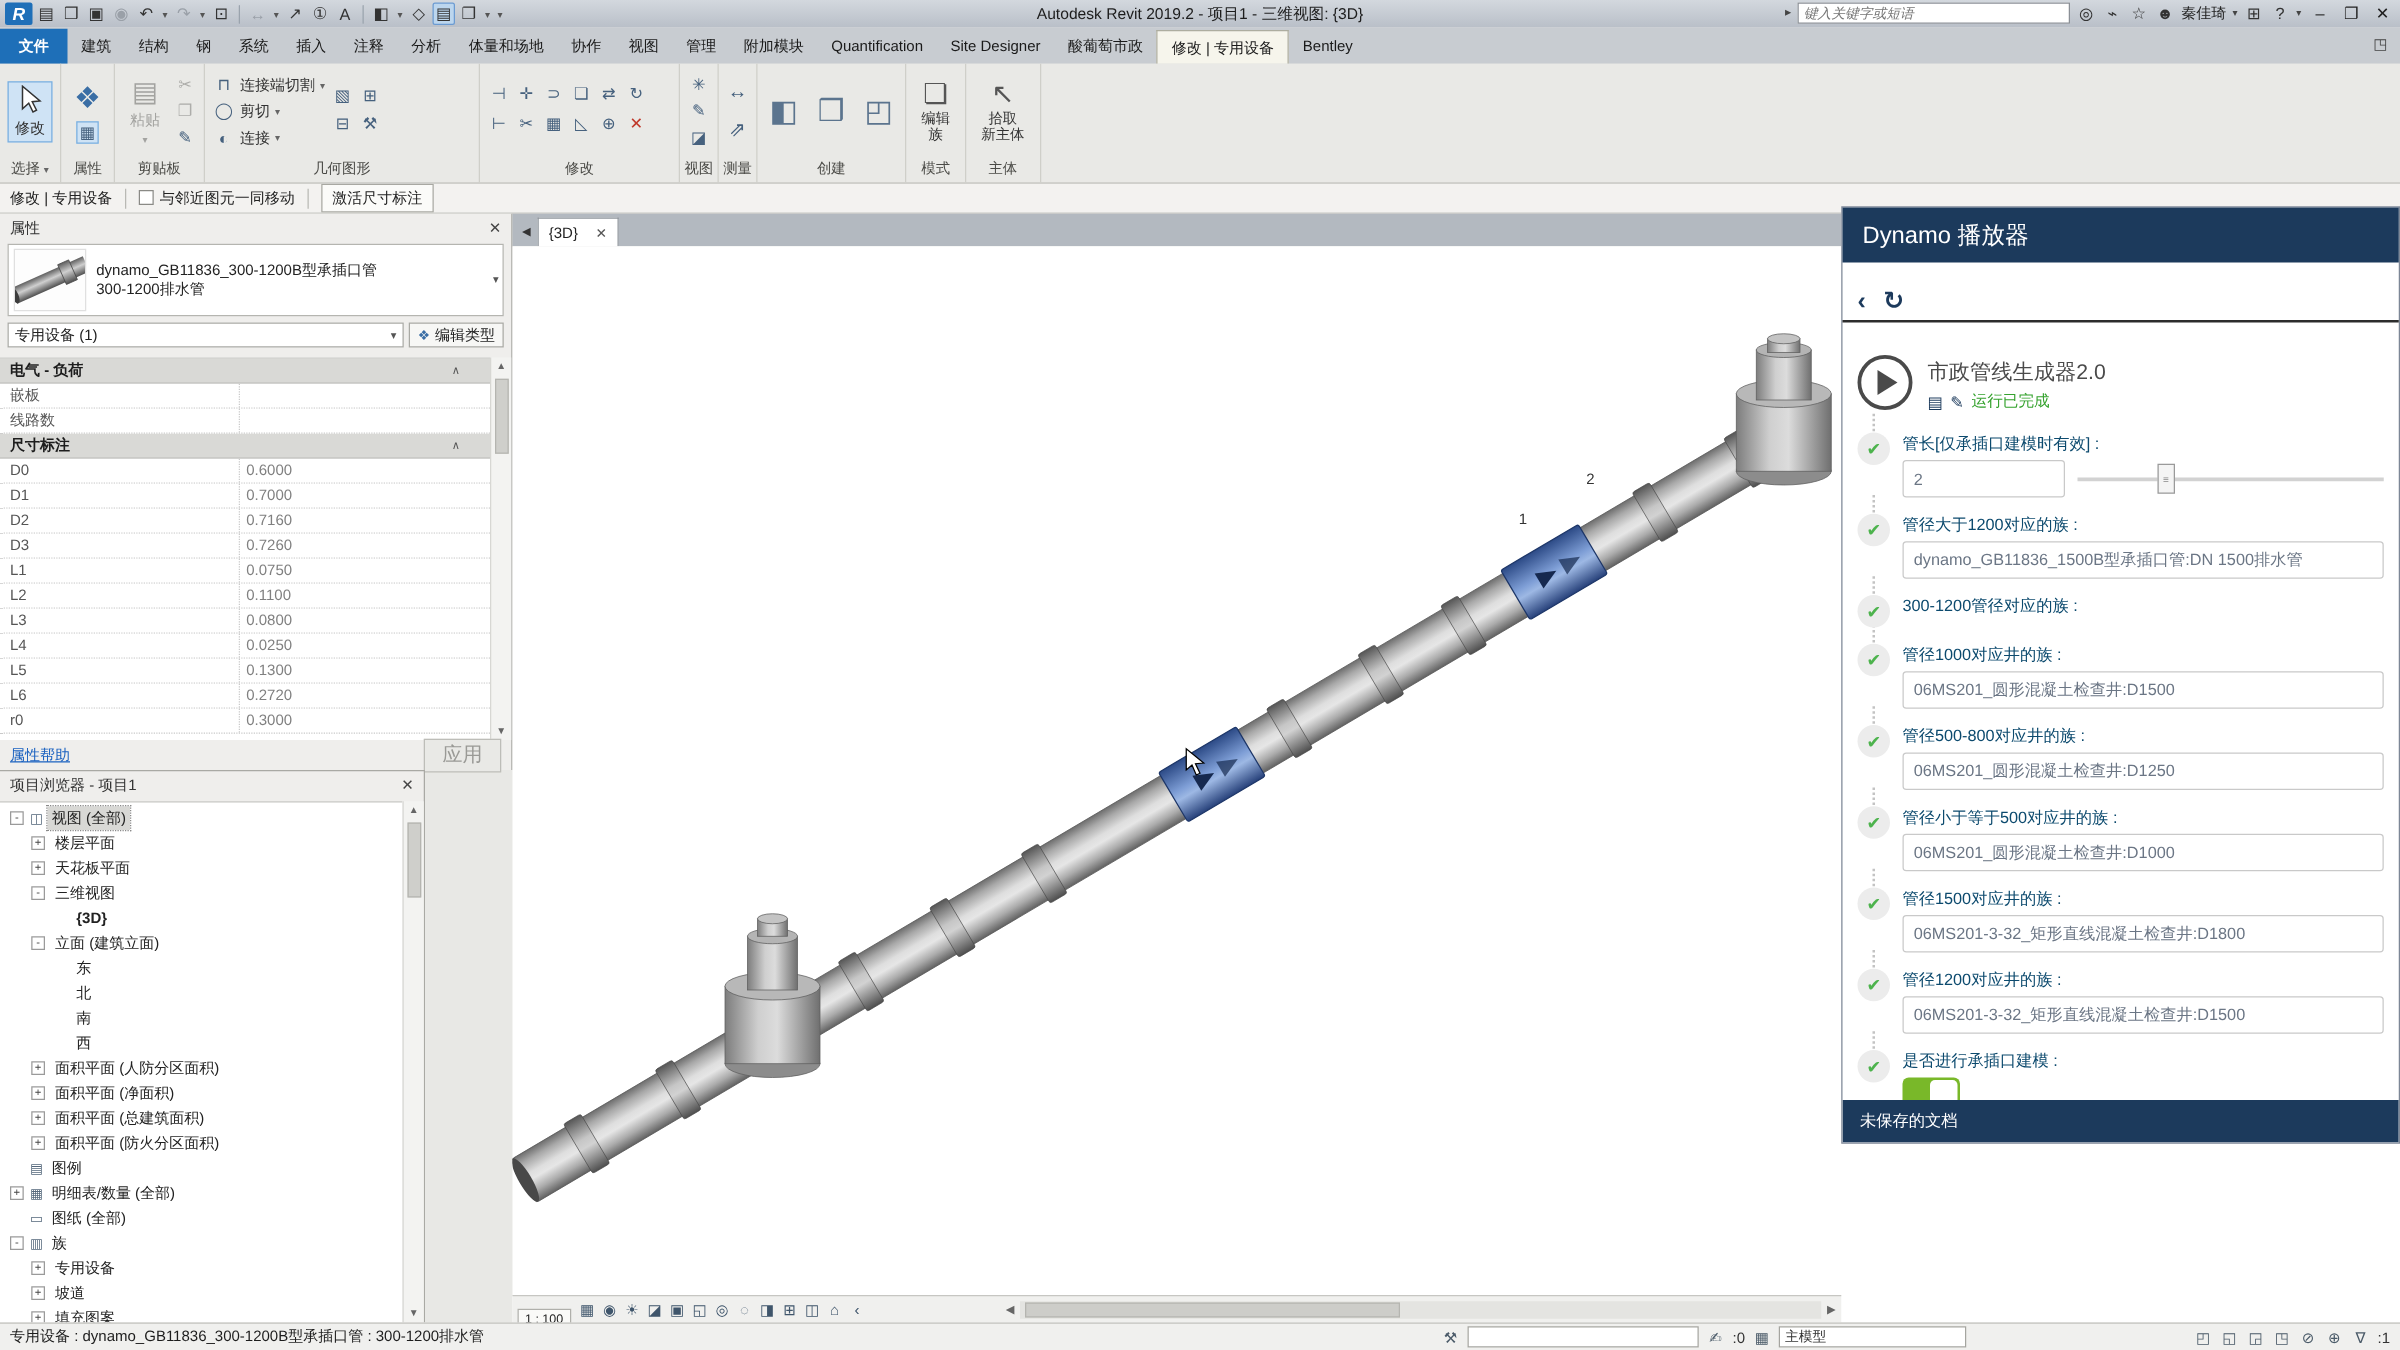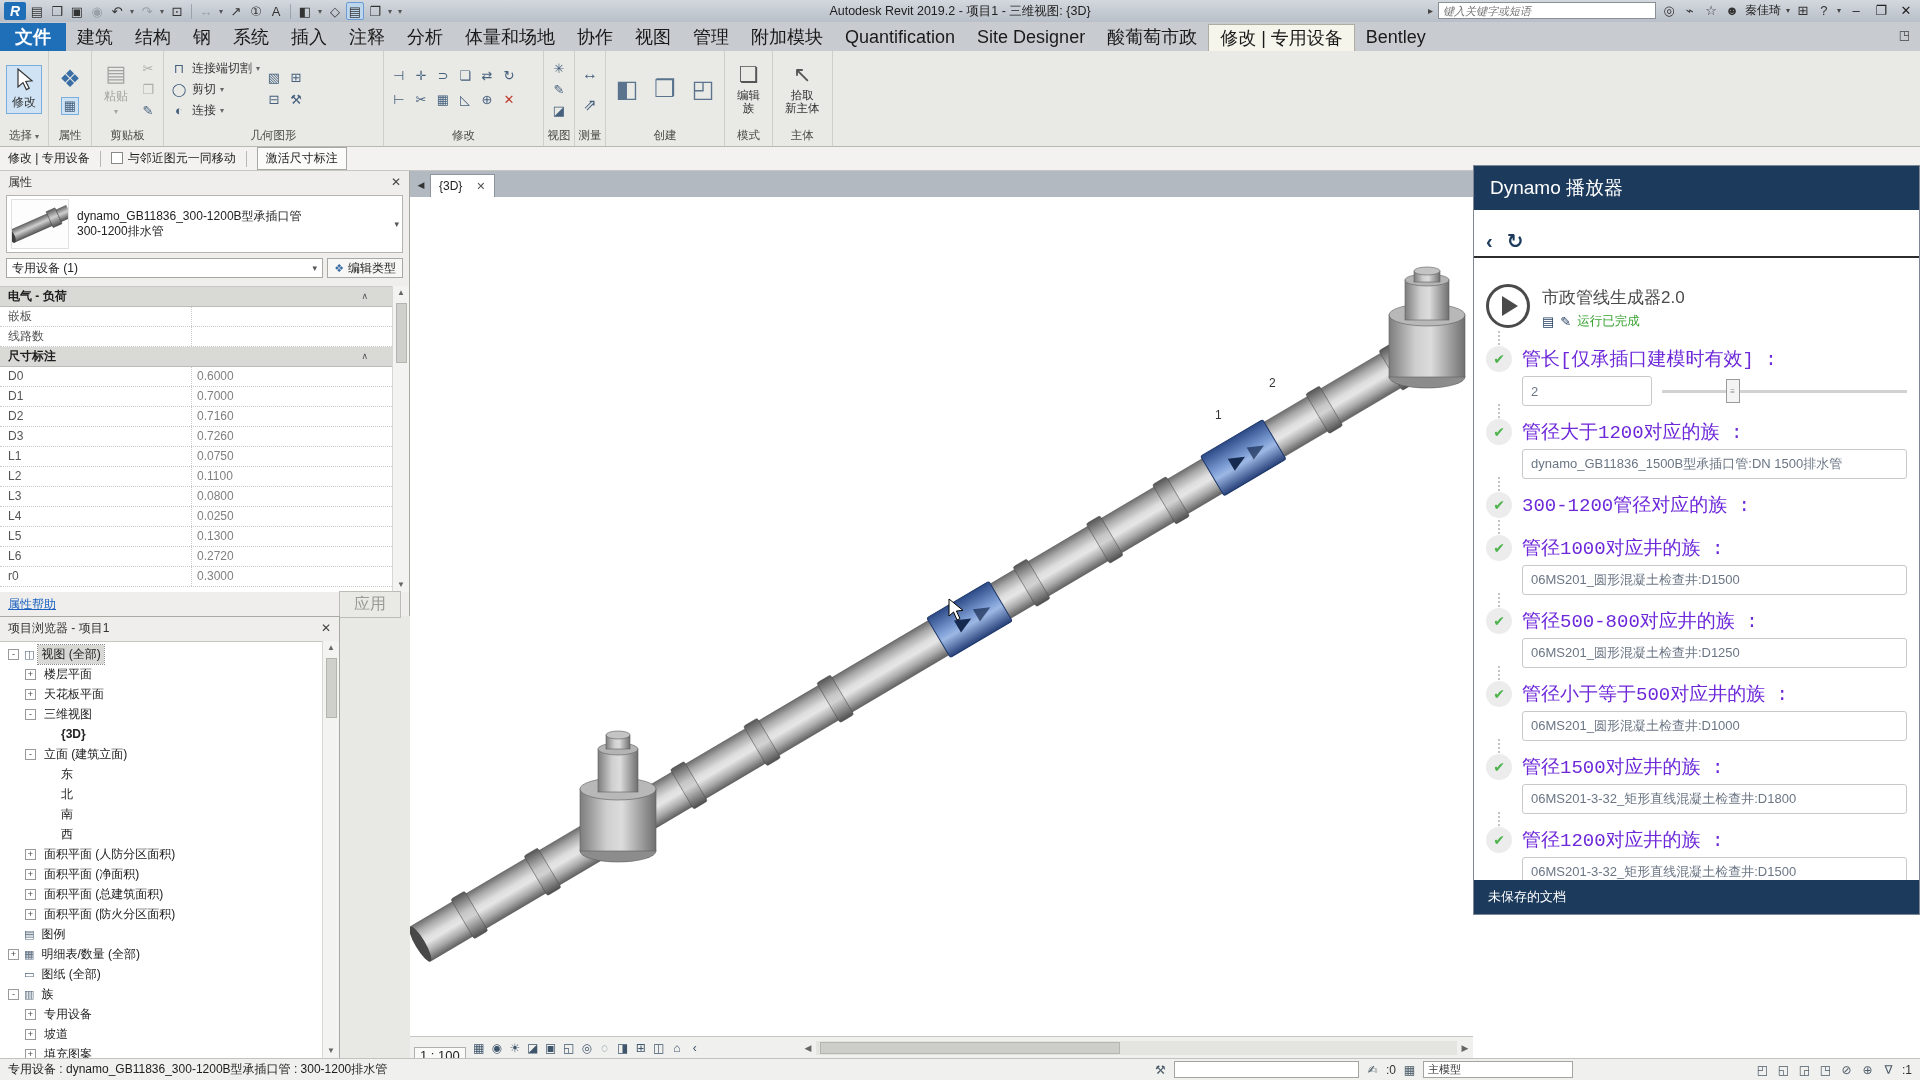--- a/index.html
+++ b/index.html
@@ -22,21 +22,21 @@
   .tb-right { position:absolute; right:4px; top:2px; display:flex; align-items:center; gap:5px; }
   .tb-arrow { font-size:10px; color:#444; }
   .ic-search { width:218px; height:17px; border:1px solid #8a8f96; font-style:italic; color:#777; font-size:11px; padding:0 4px; background:#fff; }
   .tb-ic { font-size:13px; color:#333; min-width:16px; text-align:center; }
   .tb-user { font-size:12px; color:#222; }
   .tb-dd { font-size:8px; color:#444; }
   .winbtn { font-size:13px; color:#222; min-width:20px; text-align:center; }
 
   
   .tabbar { position:absolute; left:0; top:22px; width:1920px; height:29px; background:#c8ccd1; display:flex; align-items:flex-end; }
-  .tab { padding:0 11px; line-height:28px; font-size:18px; color:#1a1a1a; white-space:nowrap; }
+  .tab { padding:0 11px; line-height:28px; font-size:12px; color:#1a1a1a; white-space:nowrap; }
   .tab.file { background:#1e6fb8; color:#fff; padding:0 15px; font-weight:bold; }
   .tab.active { background:#f6f5ec; border:1px solid #adada0; border-bottom:none; line-height:26px; }
 
   
   .ribbon { position:absolute; left:0; top:51px; width:1920px; height:96px; background:#e9e9e6; border-bottom:1px solid #b9b9b4; display:flex; }
   .panel { display:flex; flex-direction:column; border-right:1px solid #cfcfc9; height:100%; }
   .pc { flex:1; display:flex; align-items:center; padding:3px 6px; gap:5px; }
   .plabel { height:19px; text-align:center; font-size:11.5px; color:#4a4a46; line-height:17px; }
   .plabel .dd { font-size:8px; color:#666; }
   .big-btn { display:flex; flex-direction:column; align-items:center; justify-content:center; gap:2px;
@@ -106,21 +106,21 @@
 
   
   .viewtabs { position:absolute; left:410px; top:171px; width:1510px; height:26px; background:#b3b9c0; display:flex; align-items:flex-end; padding-left:2px; }
   .vt-nav { width:18px; text-align:center; font-size:9px; color:#333; line-height:24px; }
   .viewtab { background:#fff; border:1px solid #8f959c; border-bottom:none; height:23px; display:flex; align-items:center; gap:14px; padding:0 8px; font-size:12px; }
   .viewtab .x { font-size:11px; color:#555; }
   .canvas { position:absolute; left:410px; top:197px; width:1510px; height:861px; background:#ffffff; }
 
   
   .vcb { position:absolute; left:410px; top:1036px; width:390px; height:22px; background:#f0f0ee; border-top:1px solid #c6c6c2; display:flex; align-items:center; gap:1px; padding:0 4px; }
-  .scalebox { border:1px solid #b0b0ab; background:#fafaf8; font-size:13px; padding:0 5px; line-height:16px; margin-right:3px;margin-top:16px; }
+  .scalebox { border:1px solid #b0b0ab; background:#fafaf8; font-size:10px; padding:0 5px; line-height:16px; margin-right:3px;margin-top:16px; }
   .vcb-icon { width:18px; height:18px; display:inline-flex; align-items:center; justify-content:center; font-size:12px; color:#3f556b; }
   .hscroll { position:absolute; left:800px; top:1036px; width:673px; height:22px; background:#f0f0ee; border-top:1px solid #c6c6c2; display:flex; align-items:center; }
   .hs-a { width:16px; text-align:center; font-size:9px; color:#666; }
   .hs-track { flex:1; height:14px; background:#e4e4e1; position:relative; }
   .hs-thumb { position:absolute; left:4px; top:1px; width:300px; height:12px; background:#cdcdc9; border:1px solid #b5b5b0; }
 
   
   .statusbar { position:absolute; left:0; top:1058px; width:1920px; height:22px; background:#f0f0ee; border-top:1px solid #c2c2be;
     display:flex; align-items:center; padding:0 8px; font-size:12px; color:#1d1d1d; }
   .sb-right { margin-left:auto; display:flex; align-items:center; gap:6px; }
@@ -141,21 +141,21 @@
   .play-tri { width:0; height:0; border-left:16px solid #4a4a4a; border-top:10px solid transparent; border-bottom:10px solid transparent; margin-left:4px; }
   .dy-title { font-size:17px; color:#4a4a4a; margin-top:2px; }
   .dy-statusrow { display:flex; align-items:center; gap:6px; margin-top:4px; }
   .dy-mini { color:#1c3a5c; font-size:13px; }
   .runstatus { color:#35a22e; font-size:12.5px; }
   .dyn-row { display:flex; gap:10px; margin-bottom:13px; position:relative; }
   .dyn-row::before { content:""; position:absolute; left:12px; top:-15px; height:14px; border-left:2px dotted #c3c3c3; }
   .dyn-check { width:26px; height:26px; border-radius:50%; background:#ececec; color:#4db34d; font-size:14px; font-weight:bold;
     display:flex; align-items:center; justify-content:center; flex:none; position:relative; z-index:1; }
   .dyn-main { flex:1; }
-  .dyn-label { font-size:19px; color:#6d28d9; margin-bottom:4px;font-family:Liberation Mono, monospace; }
+  .dyn-label { font-size:13px; color:#0c4a6e; margin-bottom:4px; }
   .dyn-ctrl { display:flex; align-items:center; gap:10px; }
   .dyn-inp { width:100%; height:30px; border:1px solid #c9c9c9; border-radius:3px; color:#6b7685; font-size:13px; padding:0 8px; background:#fff; font-family:"Liberation Sans","DejaVu Sans",sans-serif; }
   .dyn-slider { display:none; flex:1; height:30px; align-items:center; position:relative; }
   .dyn-slider .track { width:100%; height:3px; background:#d2d2d2; }
   .dyn-slider .handle { position:absolute; left:26%; top:3px; width:14px; height:24px; background:#f4f4f4; border:1px solid #9a9a9a;
     display:flex; align-items:center; justify-content:center; font-size:8px; color:#888; }
   .dyn-toggle { display:none; width:46px; height:26px; border-radius:5px; background:#79b829; position:relative; }
   .dyn-toggle .knob { position:absolute; right:2px; top:2px; width:22px; height:22px; background:#fff; border-radius:4px; }
   .dyn-extra { display:none; font-size:13px; color:#3c3c3c; text-decoration:underline; margin-top:6px; }
   .kind-slider .dyn-inp { width:130px; flex:none; }

